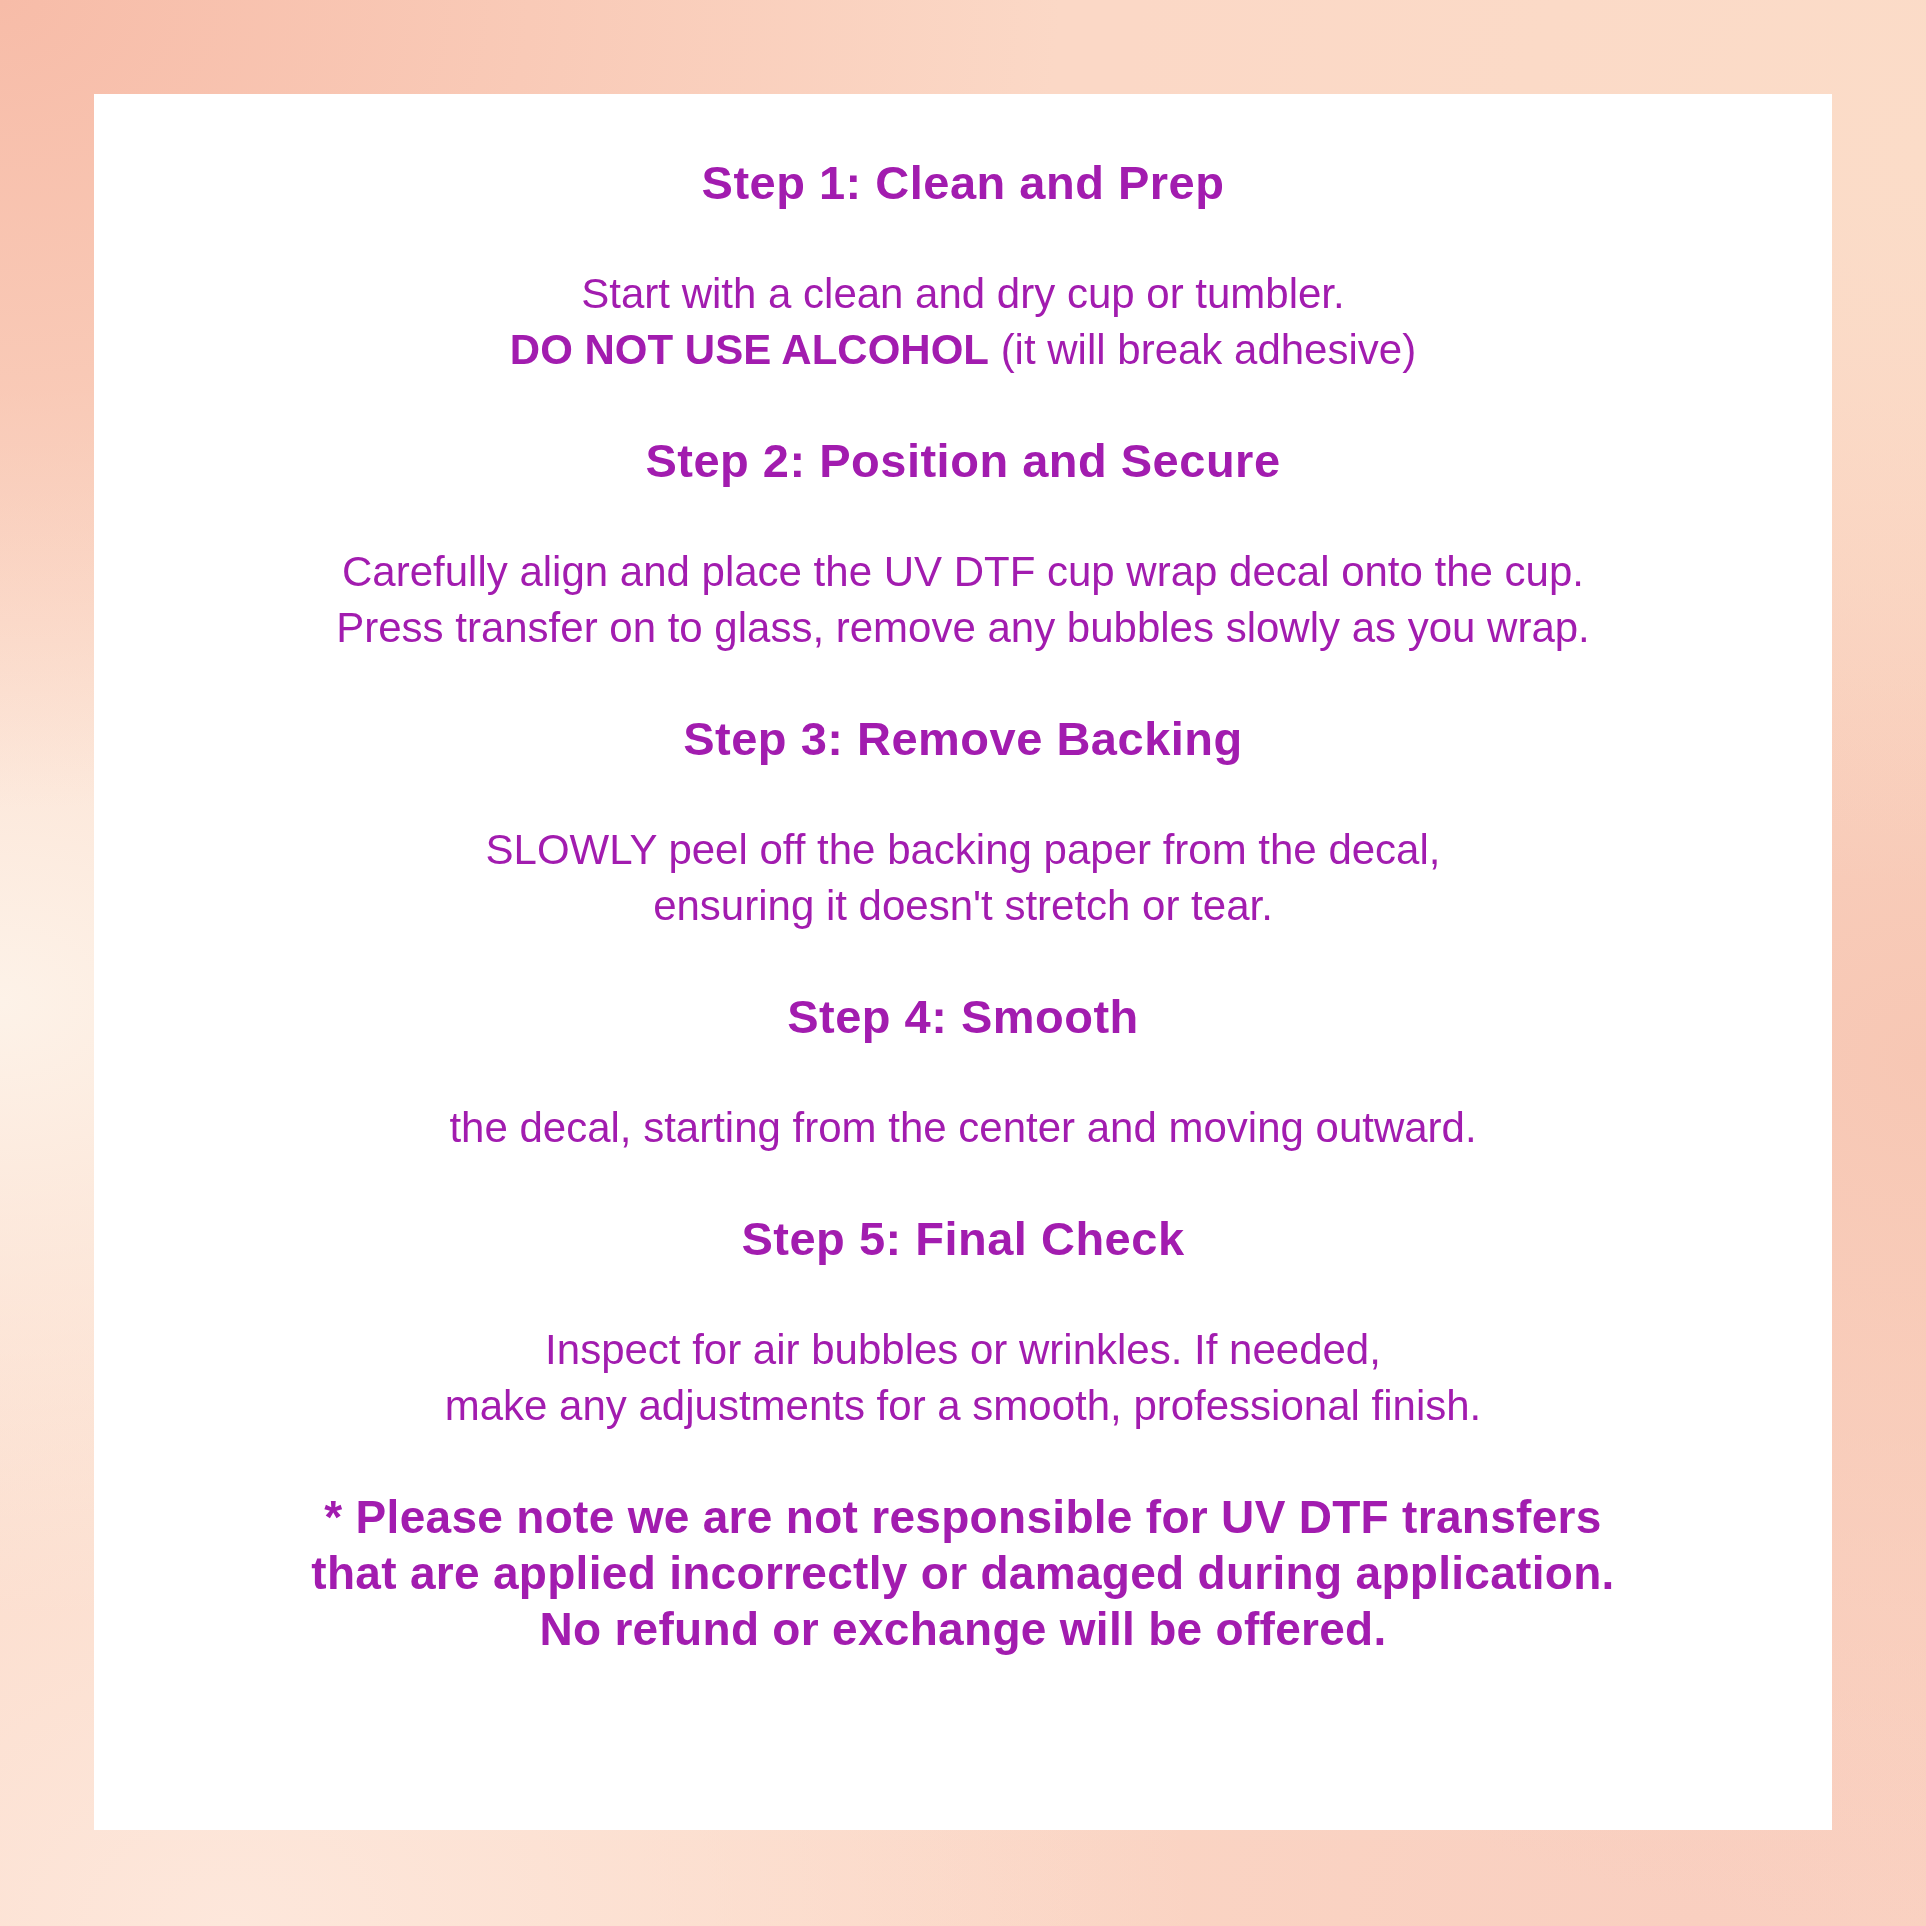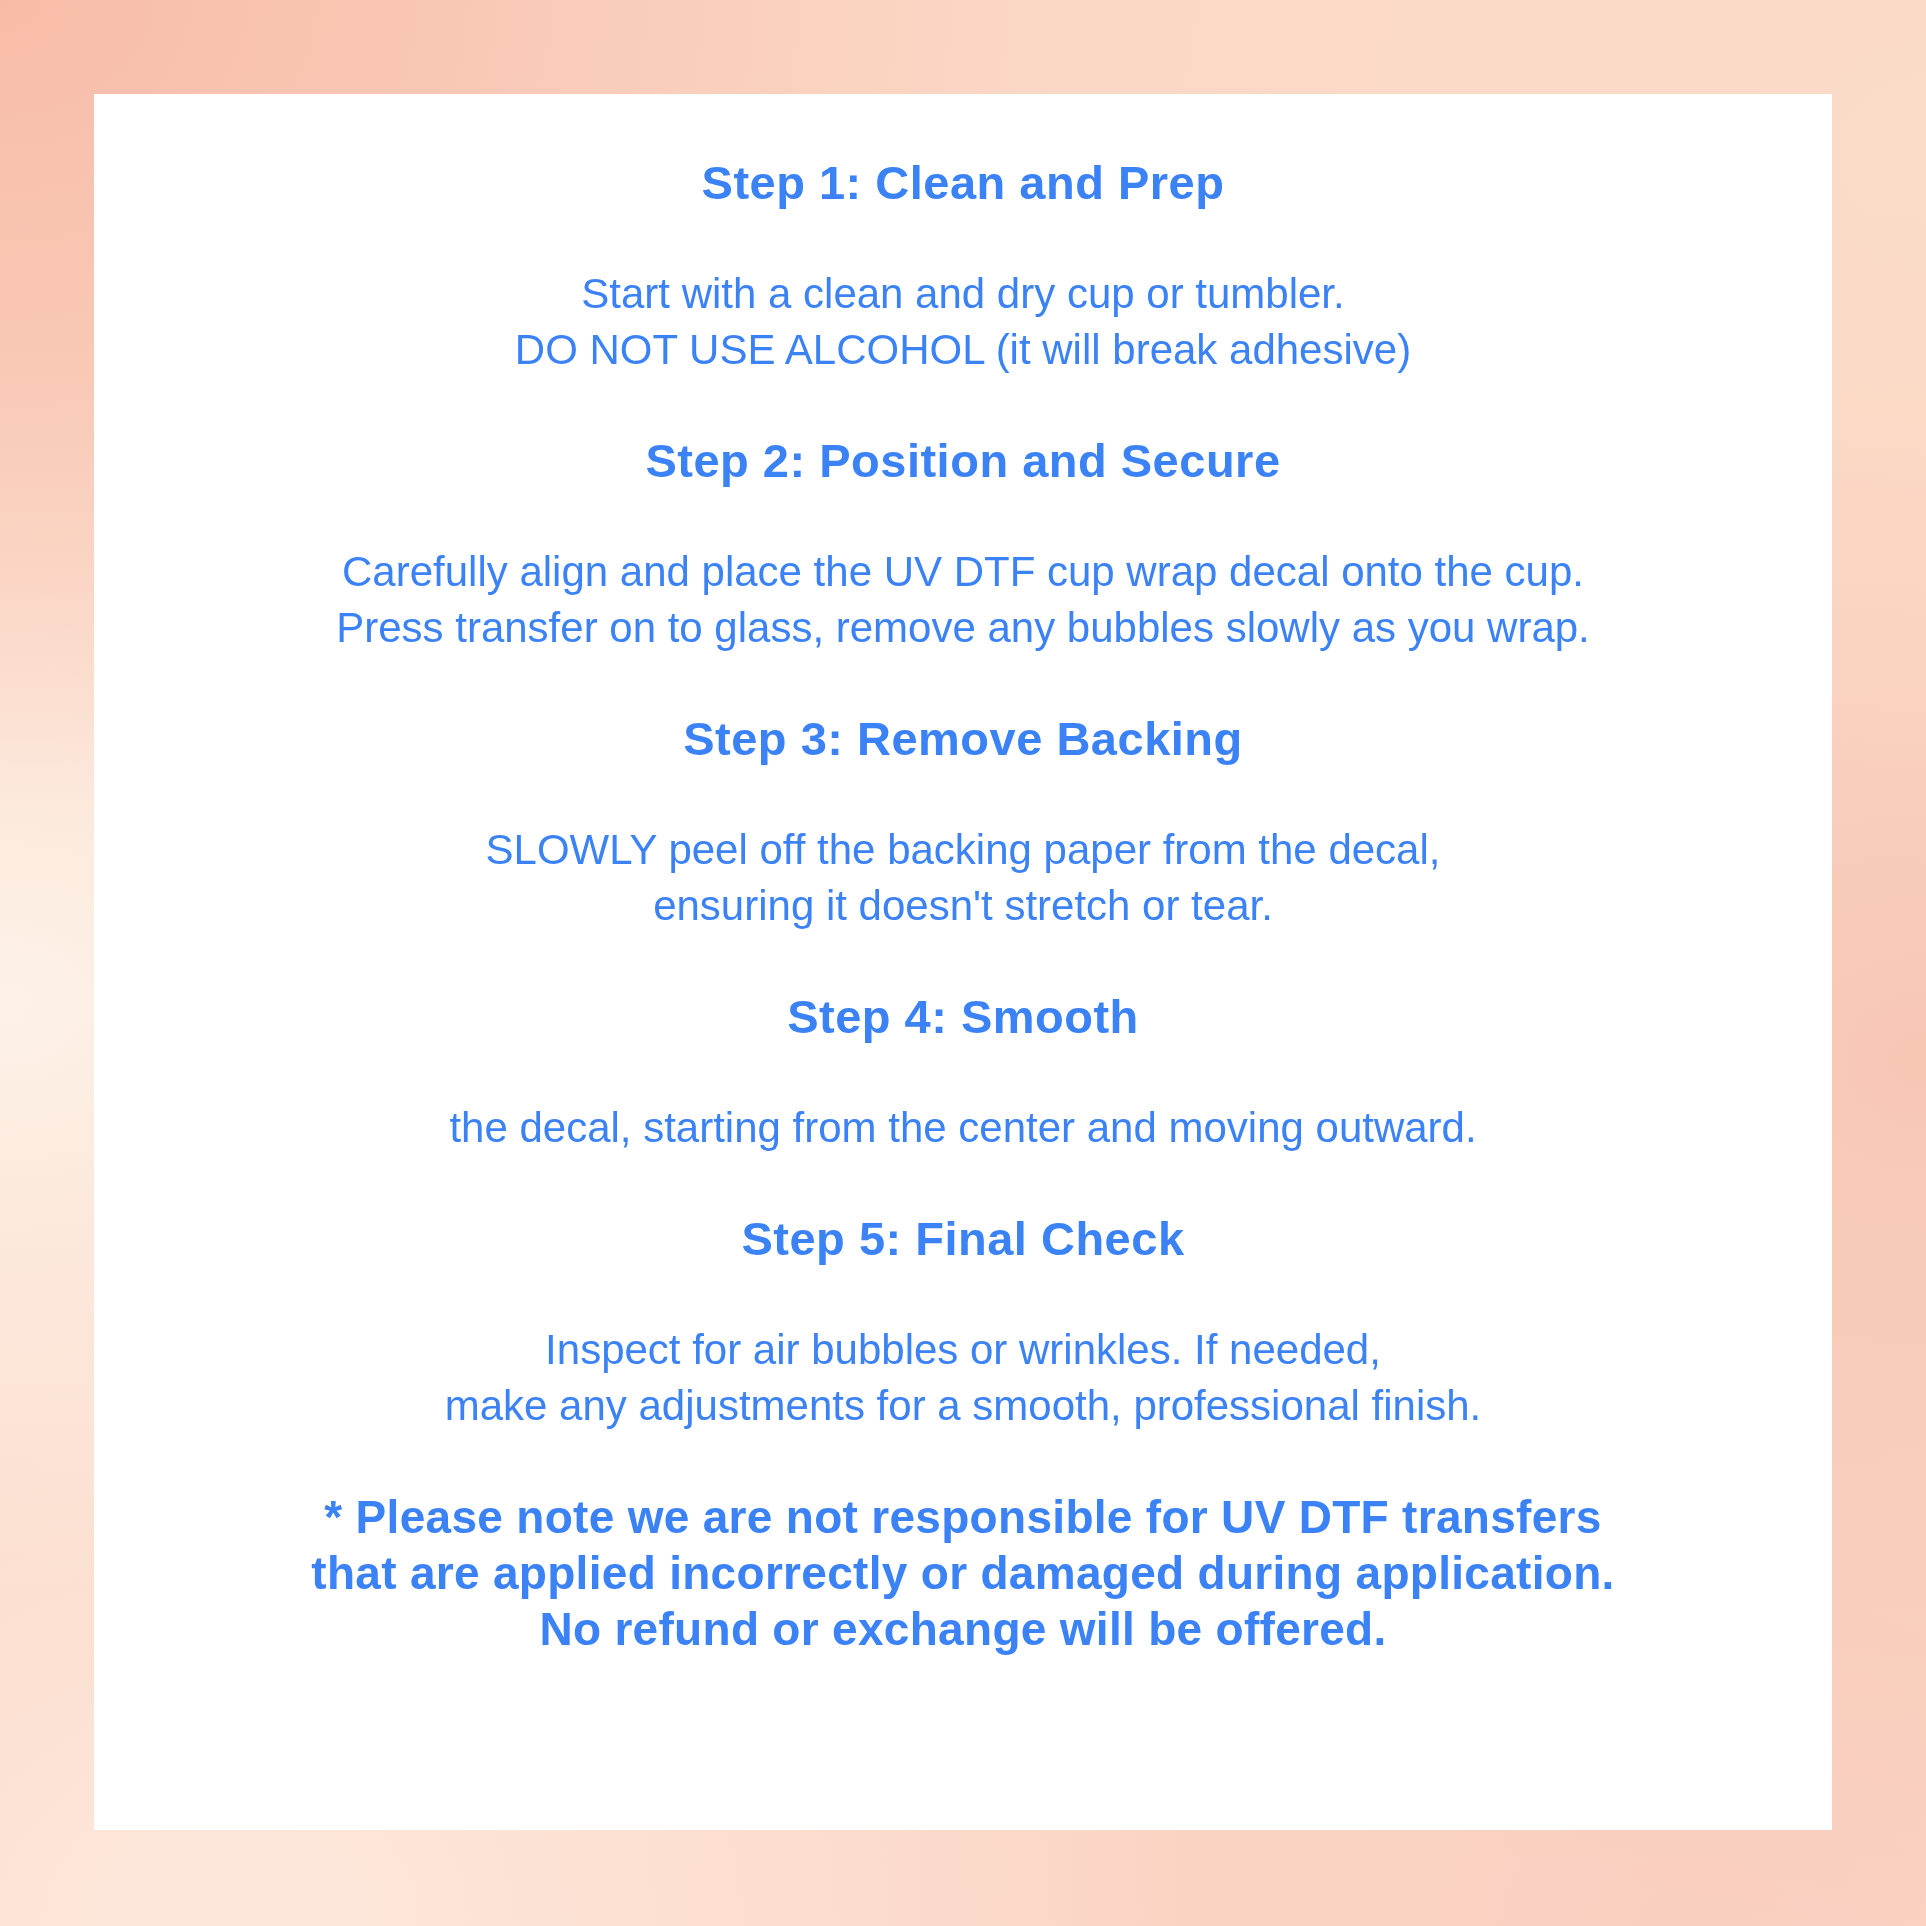--- a/index.html
+++ b/index.html
@@ -28,40 +28,40 @@
     position: absolute;
     left: 94px;
     top: 94px;
     right: 95px;
     bottom: 97px;
     background: #ffffff;
     box-sizing: border-box;
     padding: 61px 28px 0 28px;
     text-align: center;
     font-family: "Liberation Sans", sans-serif;
-    color: #3b82f6;
+    color: #a21caf;
   }
   .heading {
     margin: 0 0 55px 0;
     font-size: 47px;
     font-weight: 700;
     line-height: 56px;
     letter-spacing: 0.5px;
   }
   .para {
     margin: 0 0 55px 0;
     font-size: 42px;
     font-weight: 400;
     line-height: 56px;
   }
   .line {
     display: block;
   }
   .bold {
-    font-weight: 400;
+    font-weight: 700;
   }
   .disclaimer {
     margin: 2px;
     font-size: 46px;
     font-weight: 700;
     line-height: 56px;
     letter-spacing: 0.3px;
   }
 </style>
 </head>

